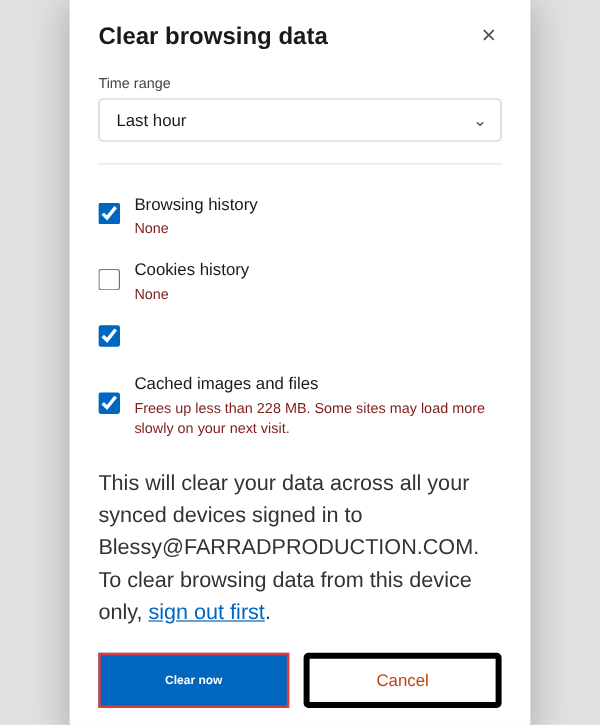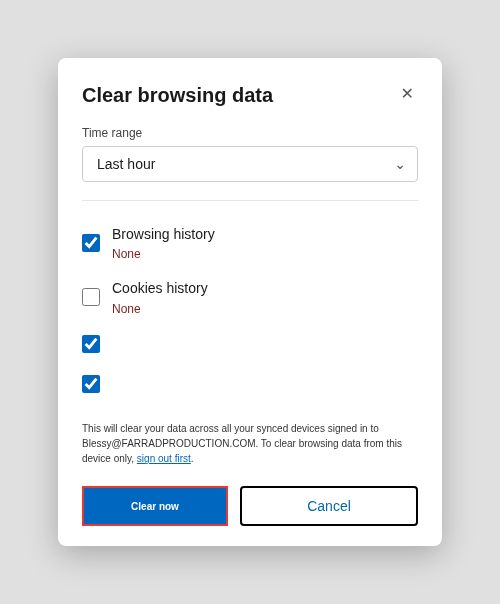--- a/index.html
+++ b/index.html
@@ -145,21 +145,21 @@
     }
 
     .item-desc {
       font-size: 12px;
       color: #7f1d1d;
       margin-top: 2px;
       line-height: 1.4;
     }
 
     .info-text {
-      font-size: 10px;
+      font-size: 18px;
       color: #333;
       line-height: 1.5;
       margin-bottom: 20px;
     }
 
     .info-link {
       color: #0067c0;
       text-decoration: underline;
       cursor: pointer;
     }
@@ -177,24 +177,24 @@
       padding: 10px 16px;
       font-size: 10px;
       font-weight: 600;
       cursor: pointer;
       flex: 1;
       outline: none;
     }
 
     .btn-cancel {
       background: #fff;
-      color: #0369a1;
-      border: 2px solid #000000;
-      border-radius: 4px;
-      padding: 10px 32px;
+      color: #c2410c;
+      border: 5px solid #000000;
+      border-radius: 4px;
+      padding: 10px 16px;
       font-size: 14px;
       font-weight: 400;
       cursor: pointer;
       flex: 1;
     }
 
     .divider {
       border: none;
       border-top: 1px solid #e5e5e5;
       margin: 4px 0 16px 0;
@@ -249,20 +249,24 @@
         <input type="checkbox" id="cookies" checked="" style="">
       </div>
       <div class="item-content">
       </div>
     </div>
 
     <div class="check-item">
       <div class="checkbox-wrapper">
         <input type="checkbox" id="cache" checked="" style="">
       </div>
+      <div class="item-content">
+        <div class="item-title">Cached images and files</div>
+        <div class="item-desc">Frees up less than 228 MB. Some sites may load more slowly on your next visit.</div>
+      </div>
     </div>
   </div>
 
   <p class="info-text">
     <span>This will clear your data across all your synced devices signed in to Blessy@FARRADPRODUCTION.COM. To clear browsing data from this device only, </span><a class="info-link">sign out first</a><span>.</span>
   </p>
 
   <div class="actions">
     <button class="btn-clear">Clear now</button>
     <button class="btn-cancel">Cancel</button>

